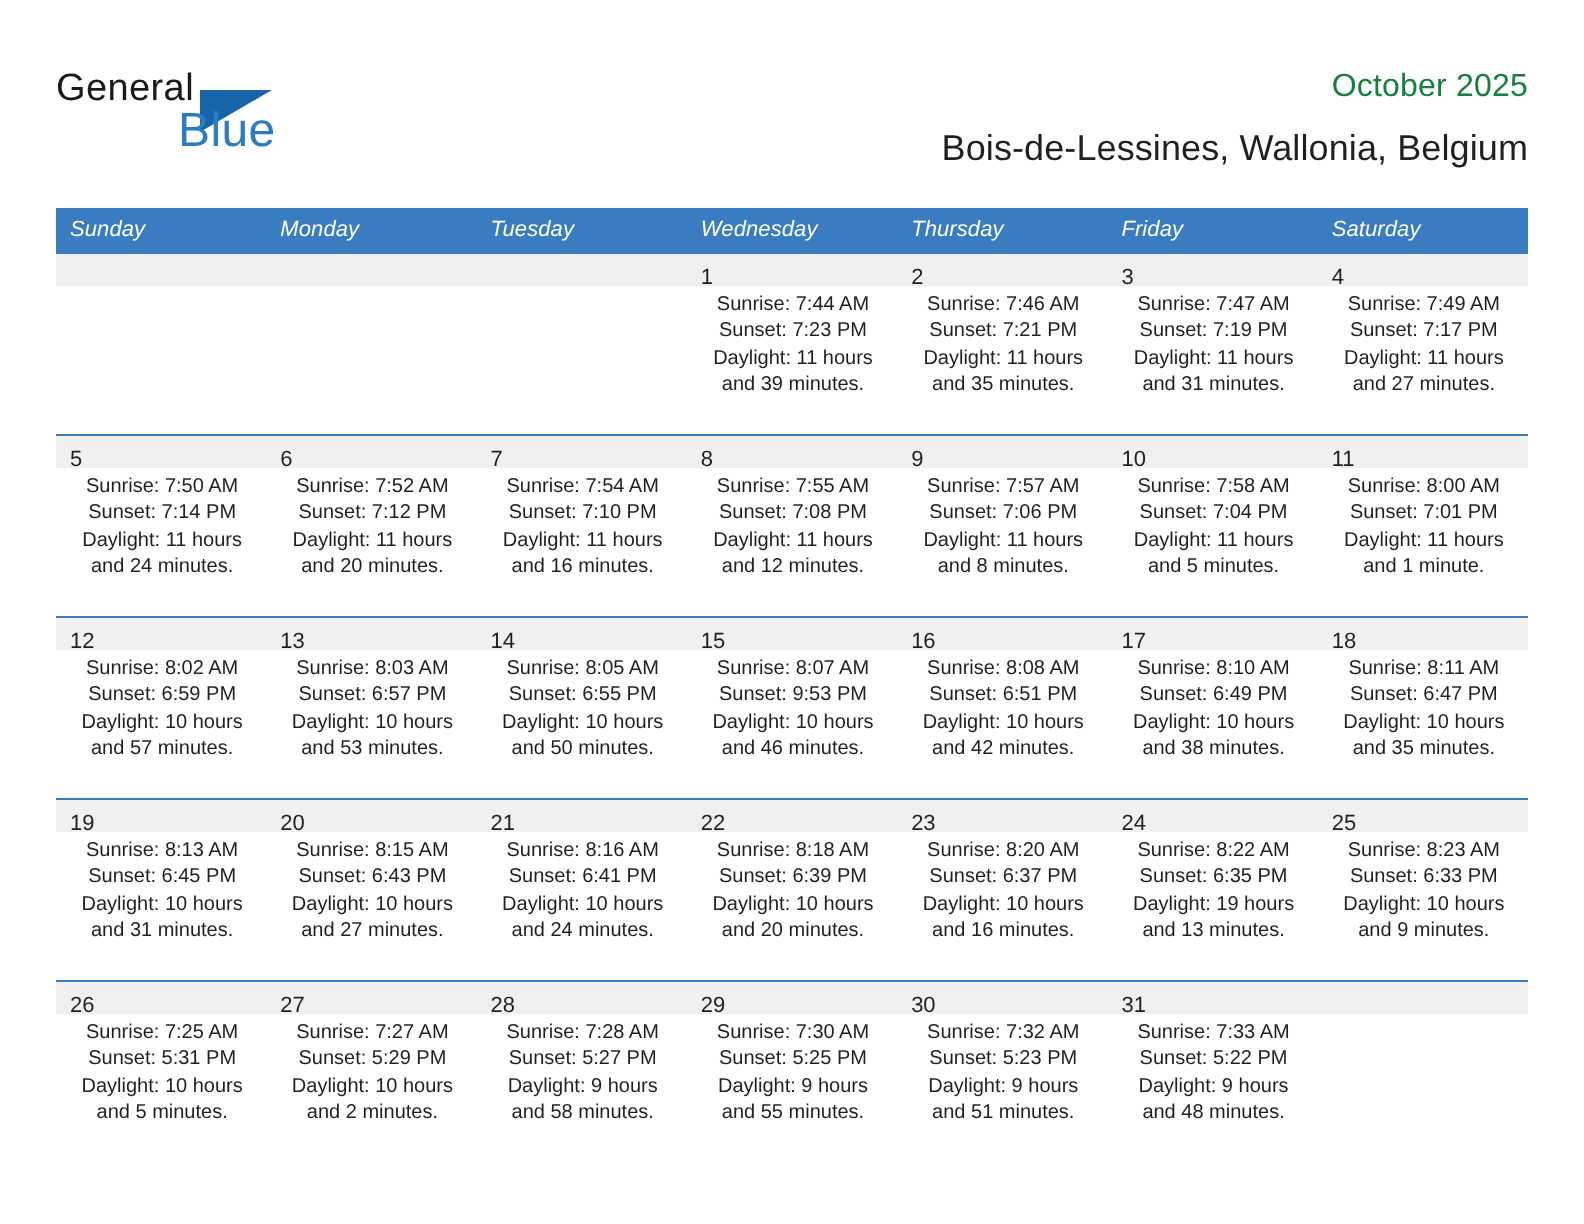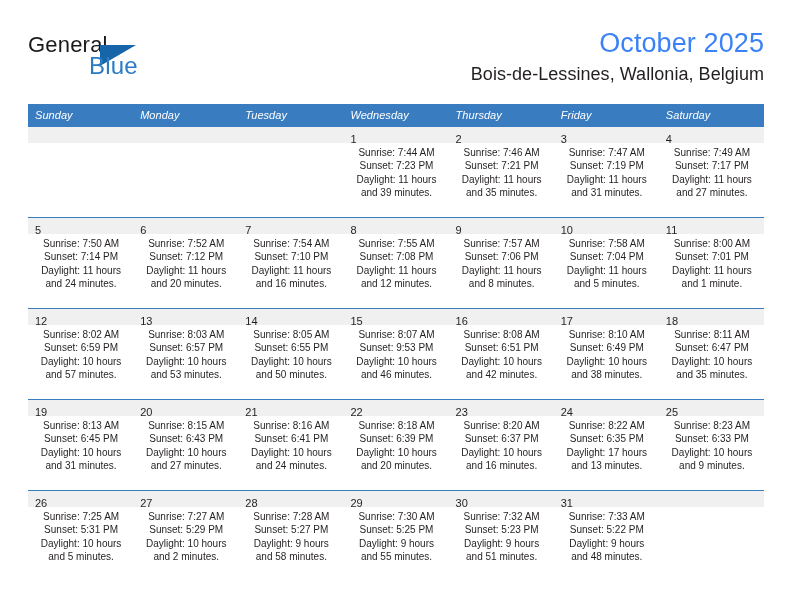--- a/index.html
+++ b/index.html
@@ -33,21 +33,21 @@
     position: absolute;
     left: 0;
     top: 4px;
     width: 180px;
     height: 56px;
   }
   .brand-general {
     position: absolute;
     left: 0;
     top: 0;
-    font-size: 22px;
+    font-size: 19px;
     line-height: 26px;
     letter-spacing: .2px;
     color: #1a1a1a;
     font-family: "Liberation Sans", sans-serif;
   }
   .brand-blue {
     position: absolute;
     left: 61px;
     top: 21px;
     font-size: 24px;
@@ -66,23 +66,23 @@
     border-bottom: 21px solid transparent;
   }
 
   .title-block {
     position: absolute;
     right: 0;
     top: 0;
     text-align: right;
   }
   .cal-title {
-    font-size: 27px;
+    font-size: 16px;
     line-height: 31px;
-    color: #3b82f6;
+    color: #15803d;
     font-weight: normal;
     letter-spacing: .1px;
   }
   .cal-subtitle {
     margin-top: 7px;
     font-size: 18px;
     line-height: 16px;
     color: #231f20;
     letter-spacing: .05px;
   }
@@ -432,21 +432,21 @@
                 <div class="daylight">Daylight: 10 hours and 16 minutes.</div>
               </div>
             </div>
           </td>
           <td>
             <div class="daycell">
               <div class="daynum-band"><span class="daynum">24</span></div>
               <div class="dayinfo">
                 <div>Sunrise: 8:22 AM</div>
                 <div>Sunset: 6:35 PM</div>
-                <div class="daylight">Daylight: 17 hours and 13 minutes.</div>
+                <div class="daylight">Daylight: 19 hours and 13 minutes.</div>
               </div>
             </div>
           </td>
           <td>
             <div class="daycell">
               <div class="daynum-band"><span class="daynum">25</span></div>
               <div class="dayinfo">
                 <div>Sunrise: 8:23 AM</div>
                 <div>Sunset: 6:33 PM</div>
                 <div class="daylight">Daylight: 10 hours and 9 minutes.</div>

